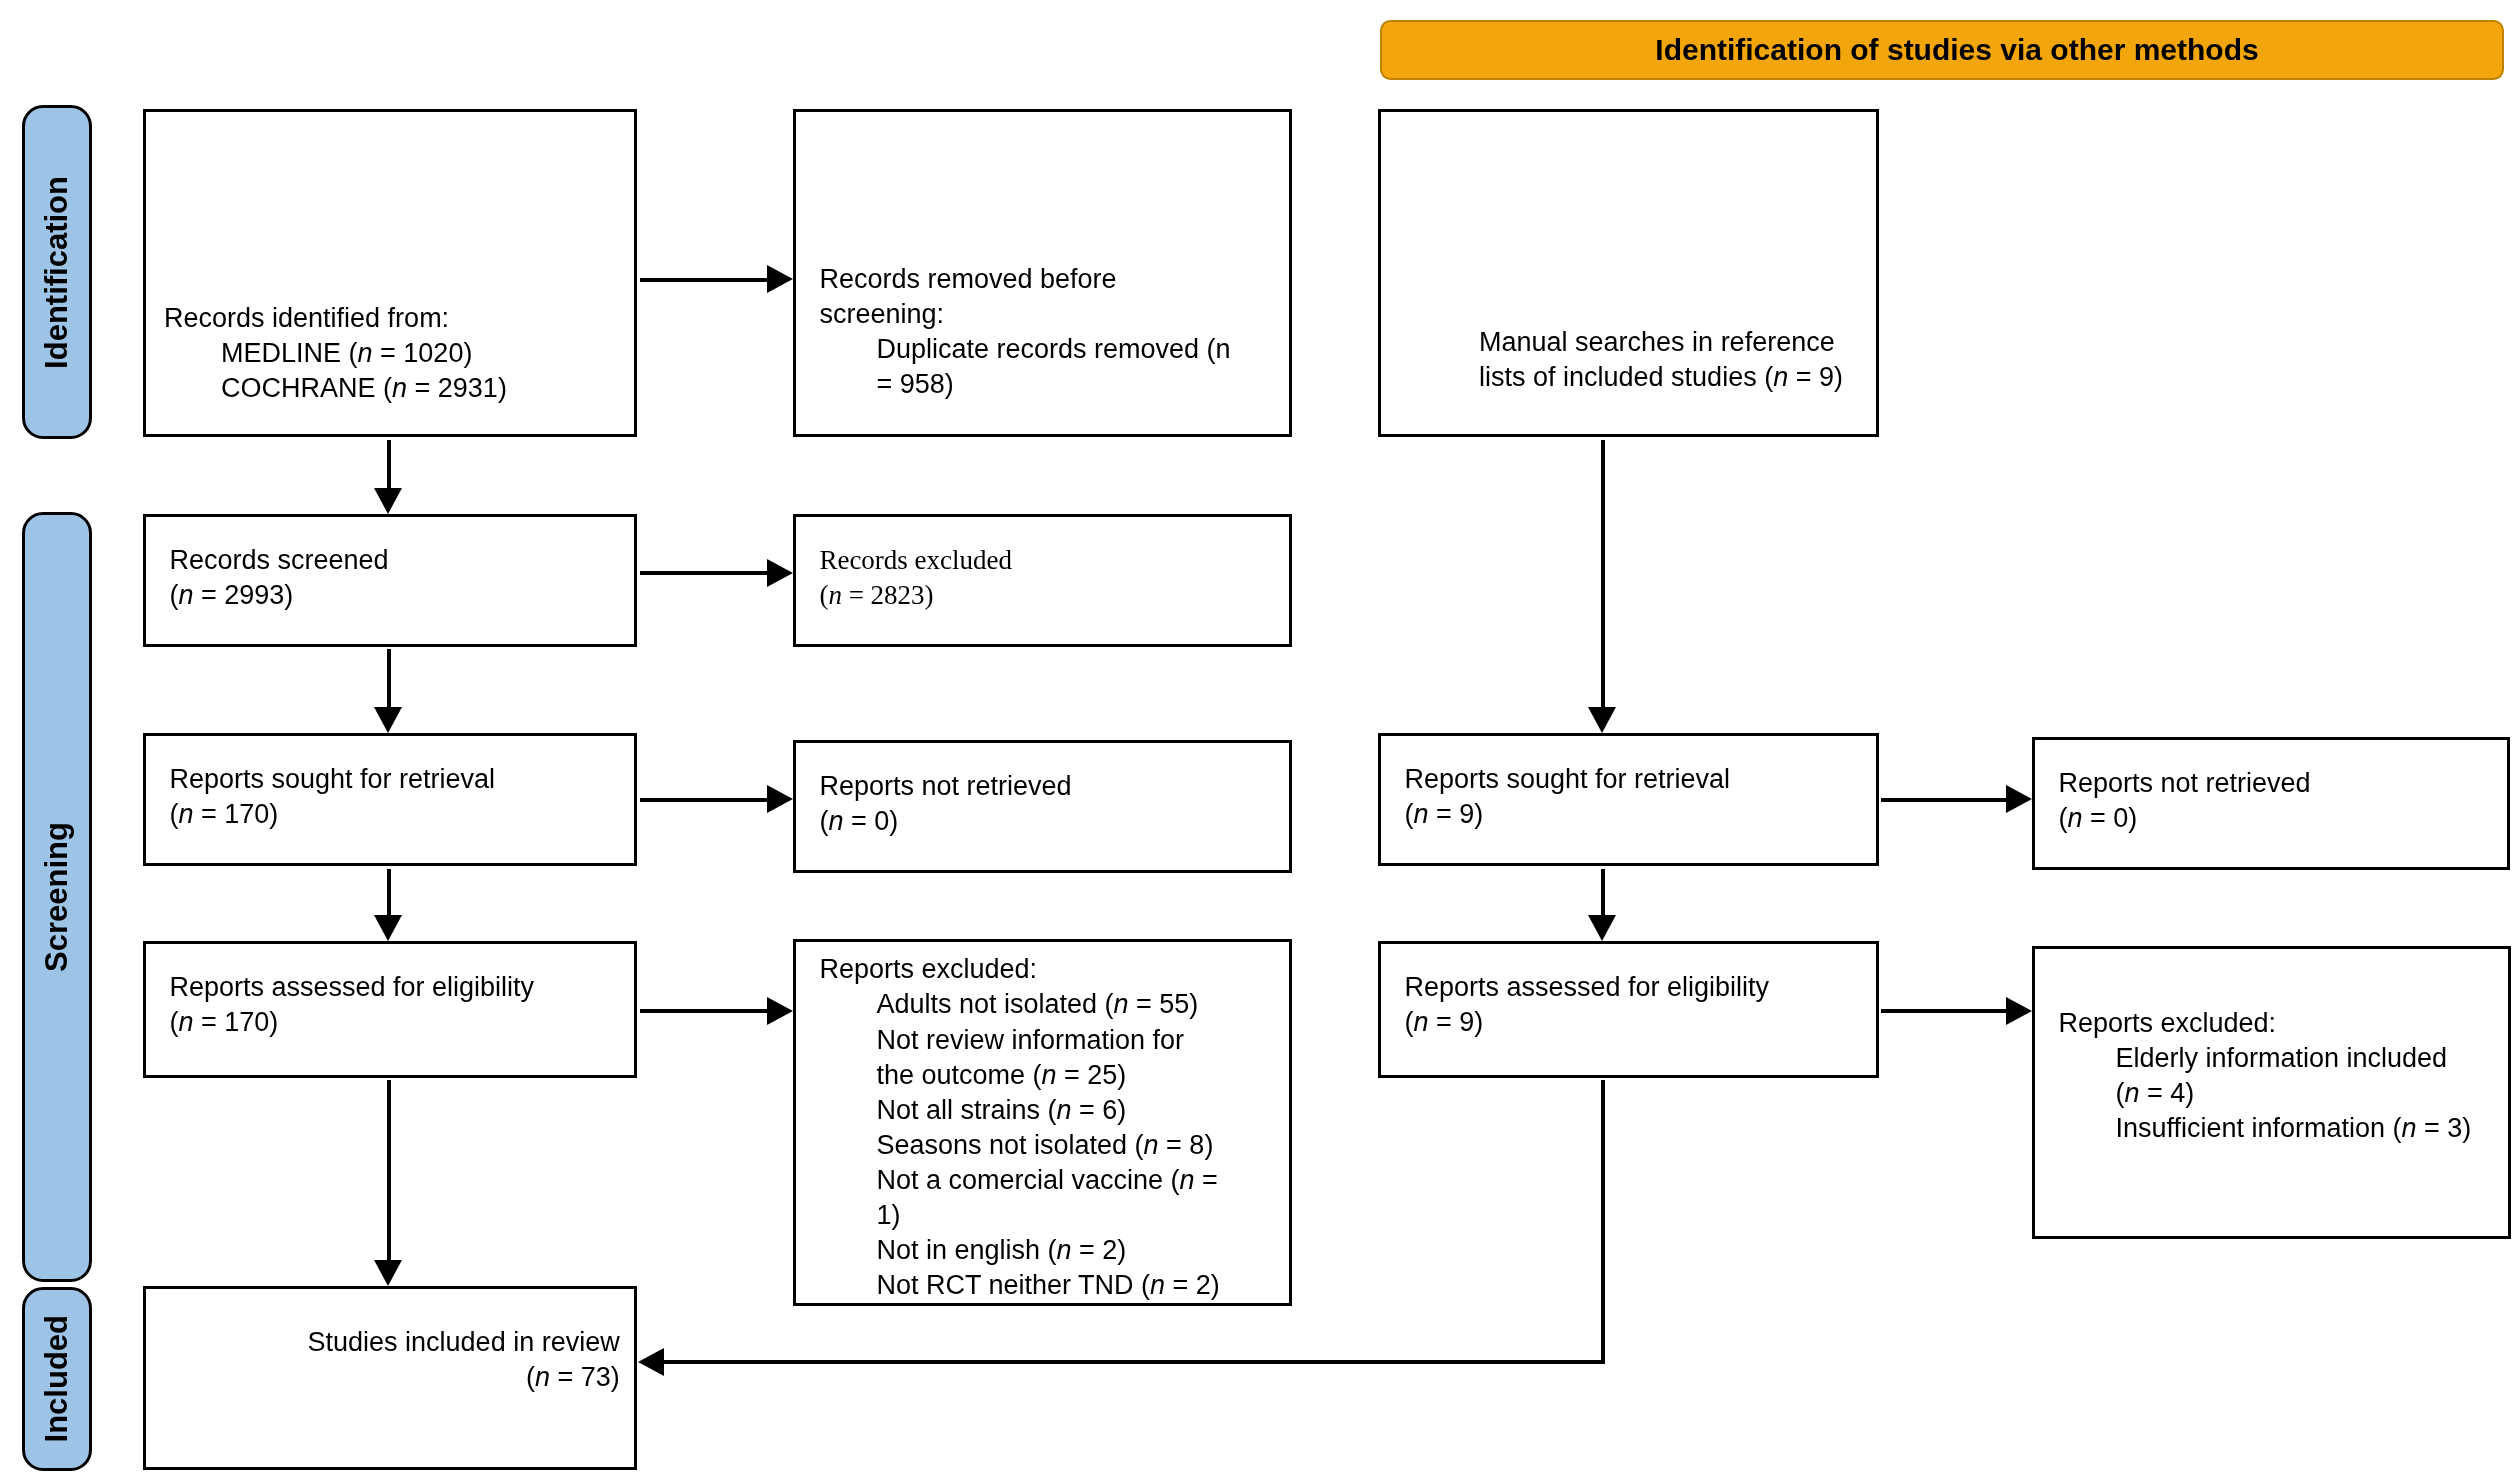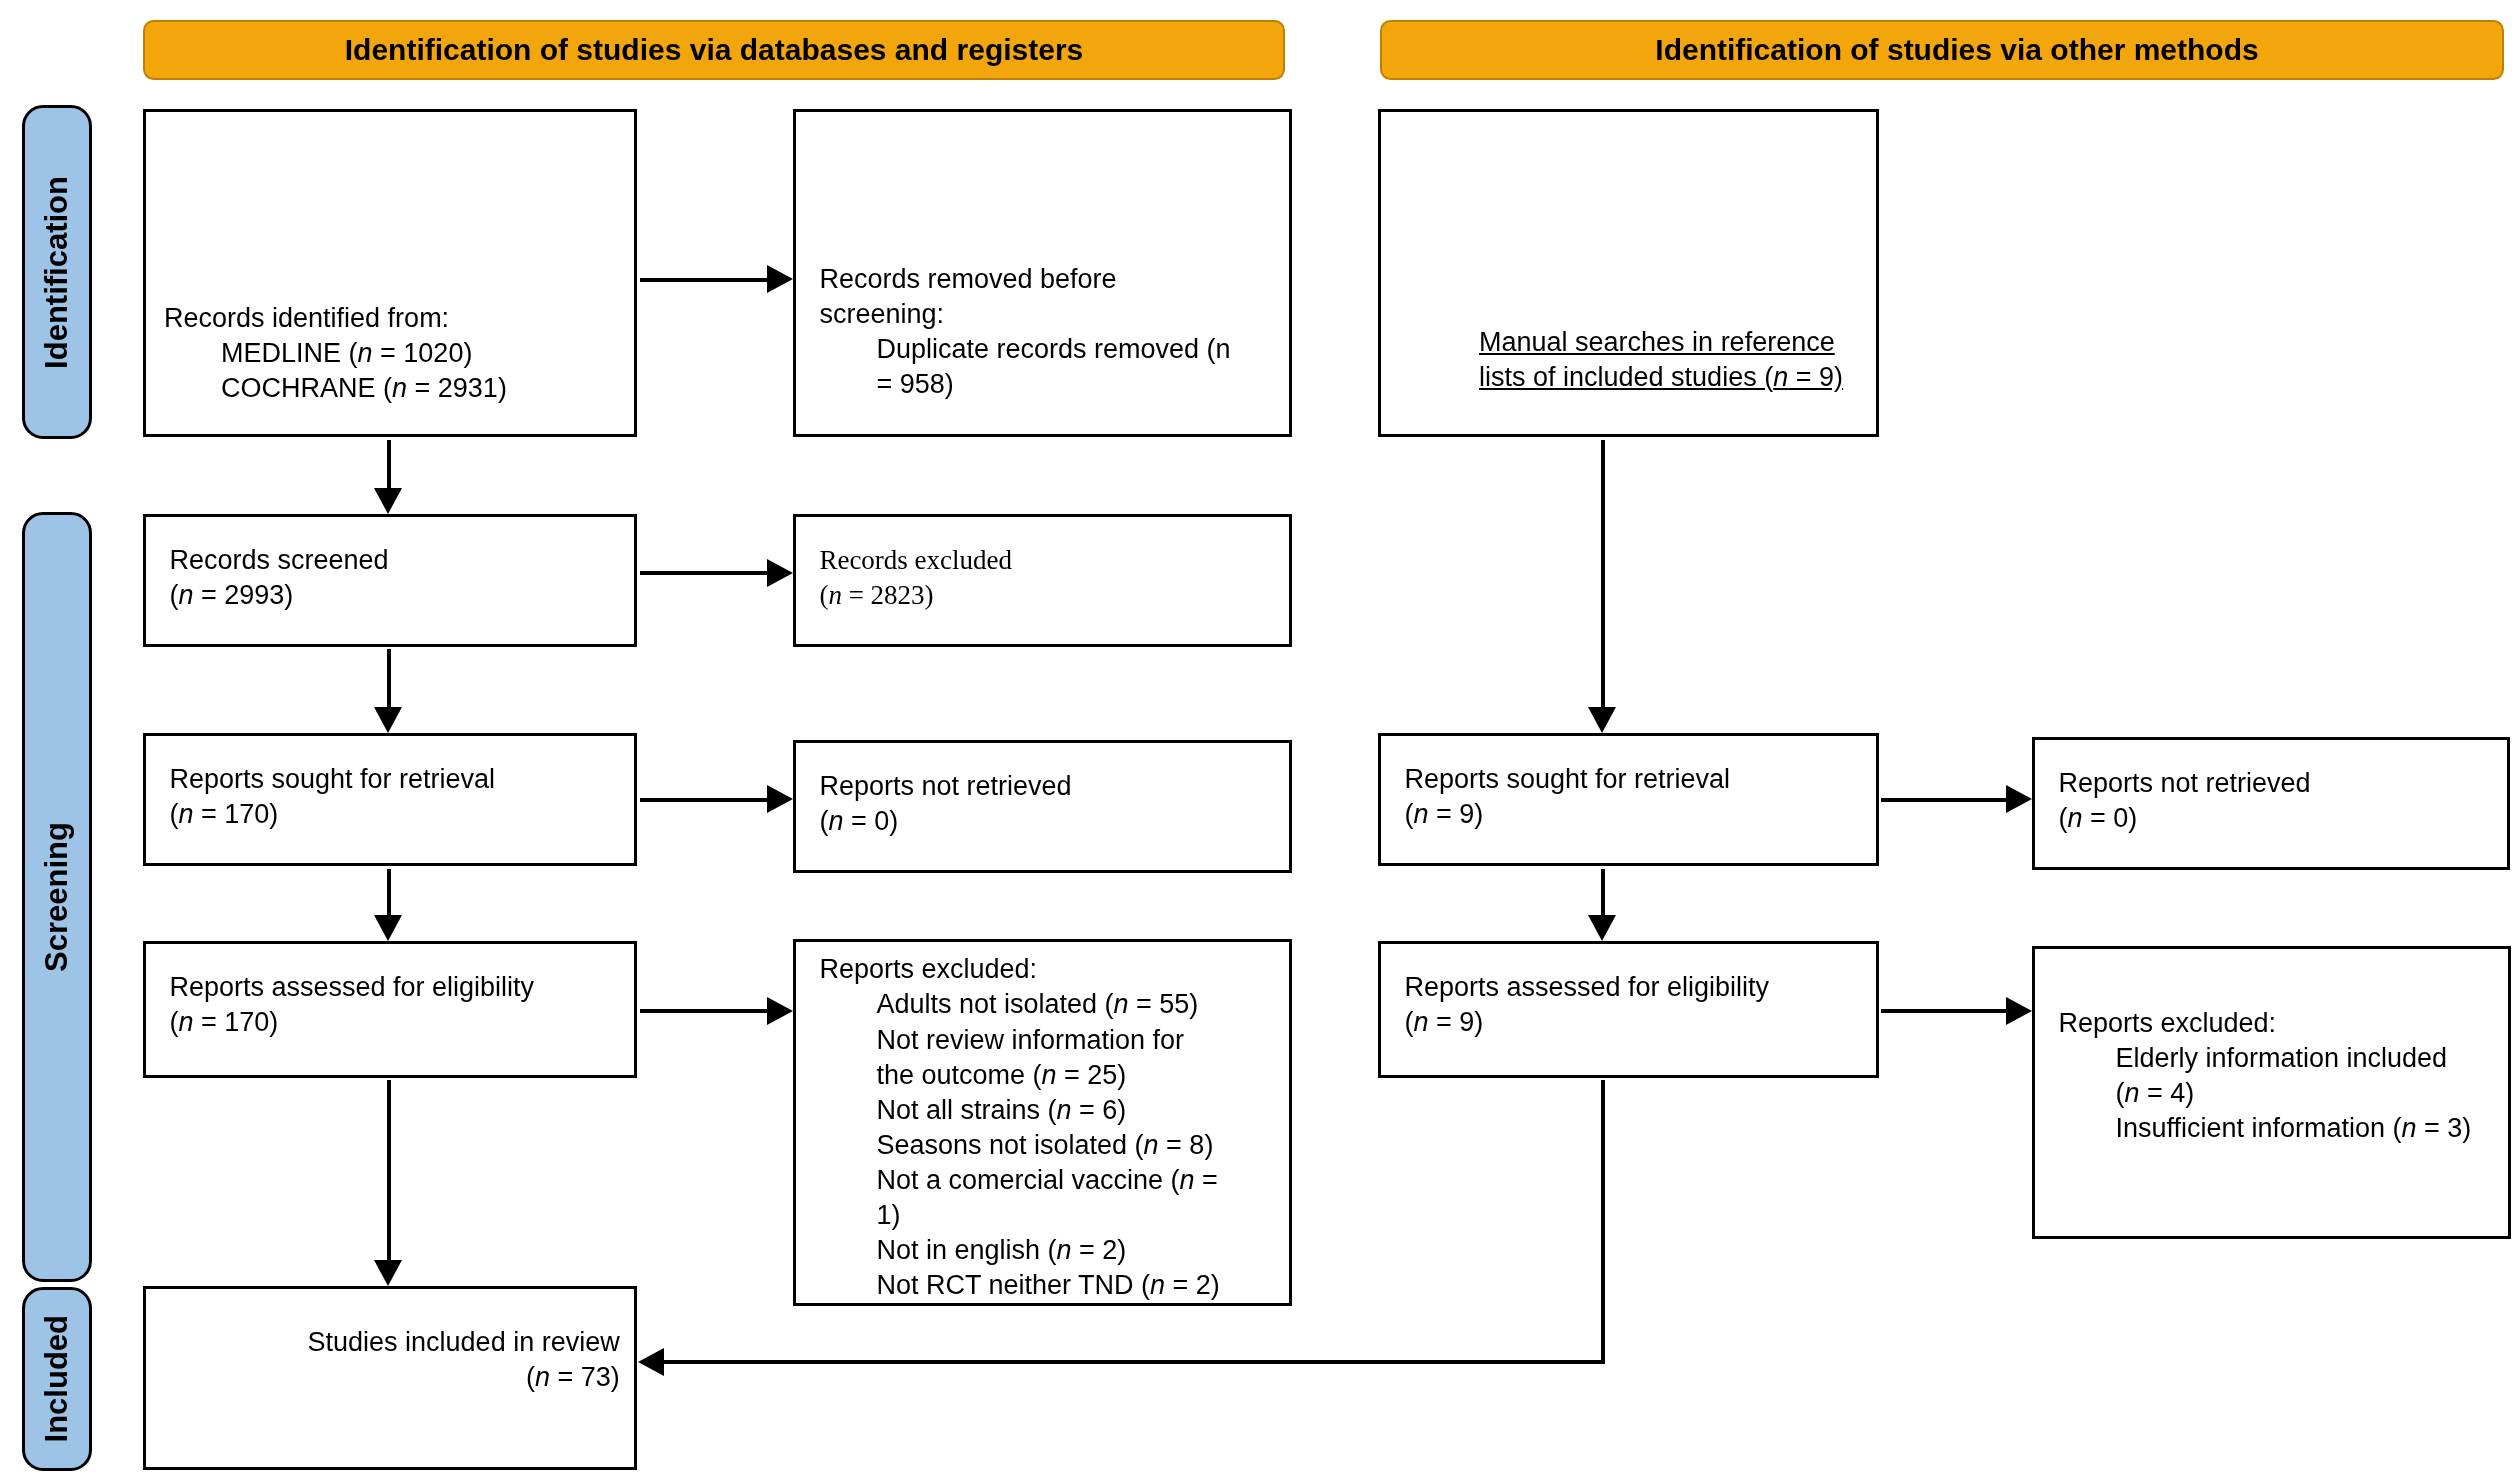--- a/index.html
+++ b/index.html
@@ -32,21 +32,21 @@
   .box .box-text{padding:26px 14.3px 0 23.4px;}
   .line{white-space:nowrap;}
   .line.ind{padding-left:57px;}
   em{font-style:italic;}
 
   #box-records-identified{left:143px;top:109px;width:494px;height:328px;}
   #box-records-identified .box-text{padding-top:189px;padding-left:18px;}
   #box-records-removed{left:793px;top:109px;width:499px;height:328px;}
   #box-records-removed .box-text{padding-top:150px;}
   #box-manual-searches{left:1378px;top:109px;width:501px;height:328px;}
-  #box-manual-searches .box-text{padding-top:213px;padding-left:98px;text-decoration:underline;}
+  #box-manual-searches .box-text{padding-top:213px;padding-left:98px;}
 
   #box-records-screened{left:143px;top:514px;width:494px;height:133px;}
   #box-records-excluded{left:793px;top:514px;width:499px;height:133px;font-family:Liberation Serif, serif;}
   #box-reports-sought-databases{left:143px;top:733px;width:494px;height:133px;}
   #box-reports-not-retrieved-databases{left:793px;top:740px;width:499px;height:133px;}
   #box-reports-assessed-databases{left:143px;top:941px;width:494px;height:137px;}
   #box-reports-excluded-databases{left:793px;top:939px;width:499px;height:367px;}
   #box-reports-excluded-databases .box-text{padding-top:10.4px;}
   #box-reports-sought-other{left:1378px;top:733px;width:501px;height:133px;}
   #box-reports-assessed-other{left:1378px;top:941px;width:501px;height:137px;}
@@ -63,23 +63,20 @@
   .head{position:absolute;width:0;height:0;}
   .head-r{border-top:14.3px solid transparent;border-bottom:14.3px solid transparent;border-left:26px solid #000;}
   .head-l{border-top:14.3px solid transparent;border-bottom:14.3px solid transparent;border-right:26px solid #000;}
   .head-d{border-left:14.3px solid transparent;border-right:14.3px solid transparent;border-top:26px solid #000;}
 </style>
 </head>
 <body>
 
 <div class="page">
 
-  <div class="banner" id="banner-databases">
-    <span>Identification of studies via databases and registers</span>
-  </div>
   <div class="banner" id="banner-other">
     <span>Identification of studies via other methods</span>
   </div>
 
   <div class="stage" id="stage-identification">
     <span>Identification</span>
   </div>
   <div class="stage" id="stage-screening">
     <span>Screening</span>
   </div>

